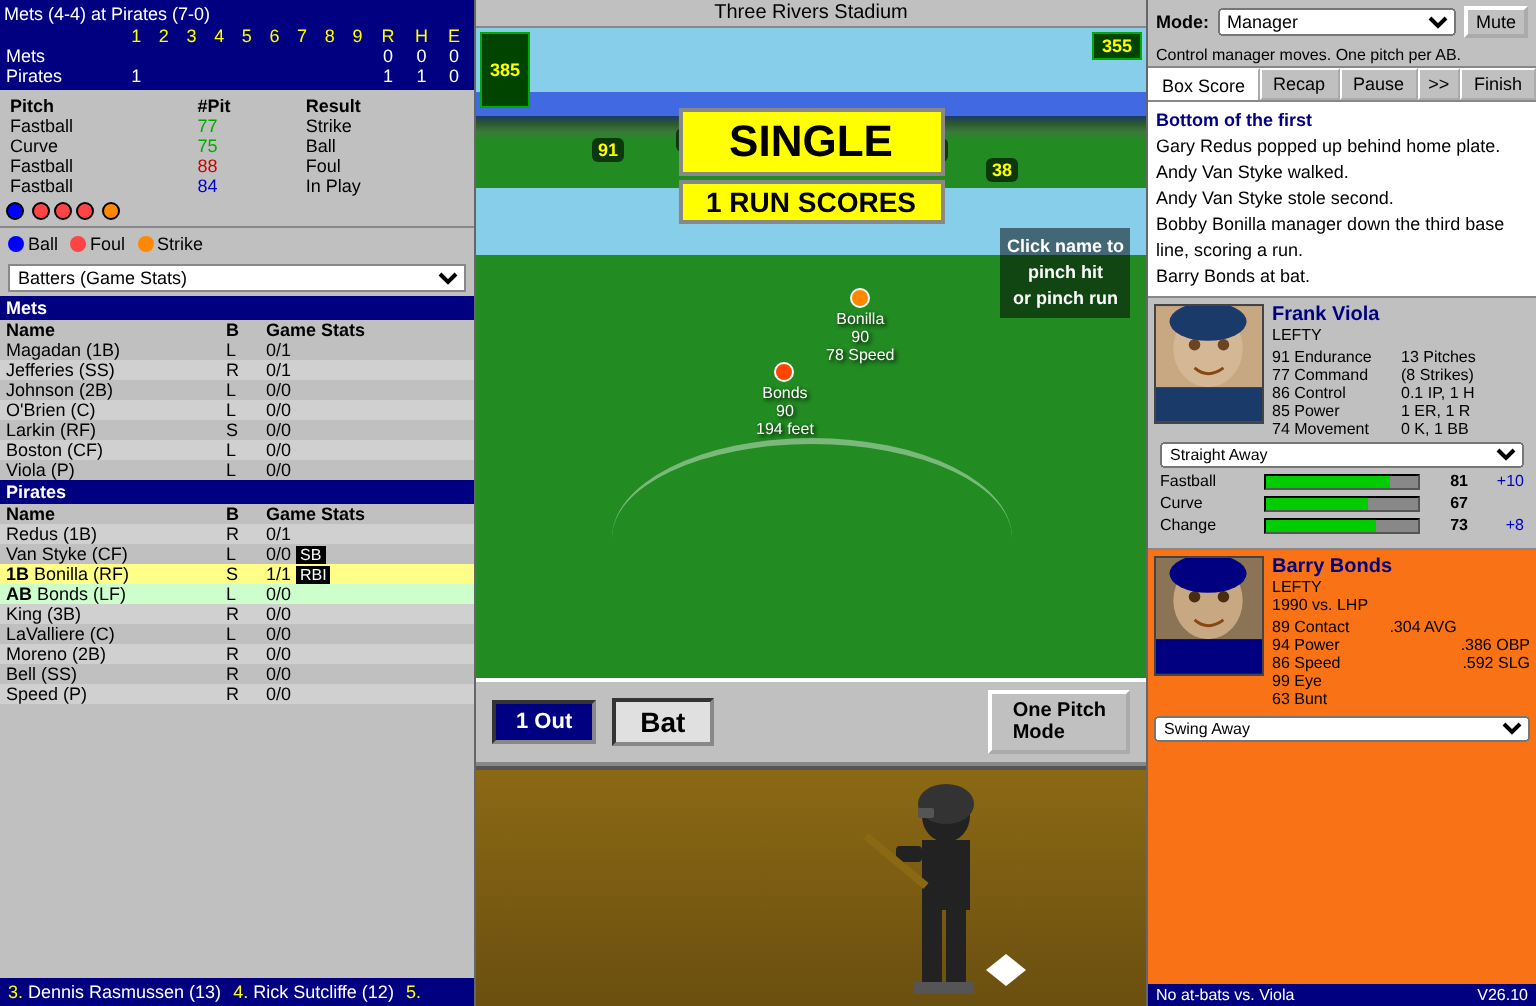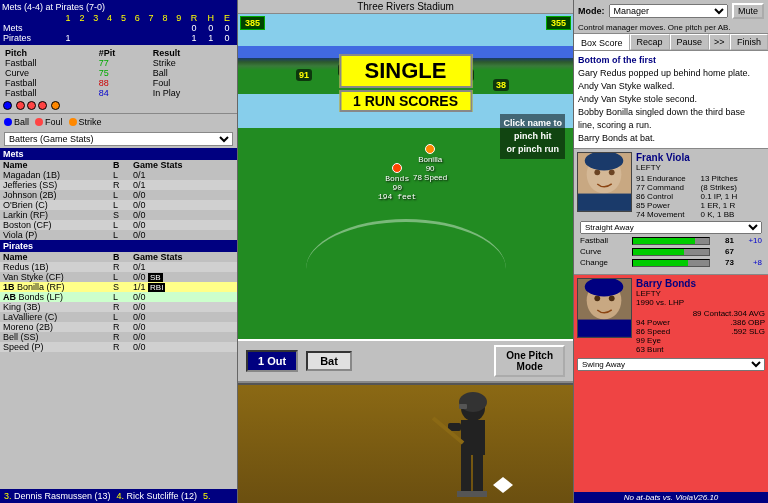--- a/index.html
+++ b/index.html
@@ -194,21 +194,21 @@
     }
 
     
     .field-score-left {
       position: absolute;
       top: 2px; left: 2px;
       background: #004400;
       color: #ffff00;
       font-size: 9px;
       font-weight: bold;
-      padding: 1px 4px;
+      padding: 13px 4px;
       border: 1px solid #00aa00;
     }
     .field-score-right {
       position: absolute;
       top: 2px; right: 2px;
       background: #004400;
       color: #ffff00;
       font-size: 9px;
       font-weight: bold;
       padding: 1px 4px;
@@ -275,34 +275,33 @@
 
     
     .game-controls {
       background: #c0c0c0;
       display: flex;
       align-items: center;
       gap: 8px;
       padding: 4px 8px;
       border-top: 2px solid #fff;
       border-bottom: 2px solid #888;
-      text-align: center;
     }
     .out-badge {
       background: #000080;
       color: #fff;
       font-weight: bold;
       font-size: 11px;
       padding: 3px 10px;
       border: 2px inset #888;
     }
     .bat-label {
       background: #e0e0e0;
       border: 2px inset #888;
-      font-size: 11px;
+      font-size: 14px;
       padding: 2px 12px;
       font-weight: bold;
     }
     .pitch-mode-btn {
       background: #c0c0c0;
       border: 2px outset #fff;
       font-size: 10px;
       padding: 3px 10px;
       font-weight: bold;
       cursor: pointer;
@@ -467,21 +466,21 @@
     }
     .pitch-bar-fill {
       height: 100%;
       background: #00cc00;
     }
     .pitch-val { width: 22px; text-align: right; font-size: 8px; font-weight: bold; }
     .pitch-mod { width: 26px; text-align: right; font-size: 8px; color: #0000cc; }
 
     
     .batter-card {
-      background: #ef4444;
+      background: #f97316;
       padding: 3px;
       font-size: 8px;
       flex: 1;
     }
     .batter-card-header {
       display: flex;
       gap: 4px;
     }
     .batter-photo {
       width: 55px;
@@ -505,22 +504,21 @@
       margin-top: 4px;
     }
 
     
     .version-bar {
       background: #000080;
       color: #fff;
       font-size: 8px;
       padding: 1px 4px;
       display: flex;
-      justify-content: center;
-      font-style: italic;
+      justify-content: space-between;
     }
 
     
     .field-arc {
       position: absolute;
       bottom: 20px;
       left: 50%;
       transform: translateX(-50%);
       width: 200px;
       height: 100px;
@@ -813,21 +811,21 @@
 
       <div class="hit-banner">
         <span class="hit-text">SINGLE</span>
         <span class="run-text">1 RUN SCORES</span>
       </div>
 
       <div class="player-on-field" style="left:175px; top:130px;">
         <div class="player-dot" style="background:#ff8800;"></div>
         Bonilla<br>90<br>78 Speed
       </div>
-      <div class="player-on-field" style="left:140px; top:149px;font-family:Liberation Mono, monospace;">
+      <div class="player-on-field" style="left:140px; top:167px;">
         <div class="player-dot" style="background:#ff4400;"></div>
         Bonds<br>90<br>194 feet
       </div>
 
       <div class="click-prompt">
         Click name to<br>pinch hit<br>or pinch run
       </div>
 
       <div class="field-arc"></div>
     </div>
@@ -880,21 +878,21 @@
       <button class="tab-btn">Pause</button>
       <button class="tab-nav-btn">&gt;&gt;</button>
       <button class="finish-btn">Finish</button>
     </div>
 
     <div class="commentary">
       <div class="inning-header">Bottom of the first</div>
       <div>Gary Redus popped up behind home plate.</div>
       <div>Andy Van Styke walked.</div>
       <div>Andy Van Styke stole second.</div>
-      <div>Bobby Bonilla singled down the third base</div>
+      <div>Bobby Bonilla manager down the third base</div>
       <div>line, scoring a run.</div>
       <div>Barry Bonds at bat.</div>
     </div>
 
     <div class="player-card">
       <div class="player-card-header">
 
         <div class="player-photo">
 
           <svg width="55" height="60" viewBox="0 0 55 60">
@@ -970,21 +968,21 @@
             <path d="M20 32 Q27 38 35 32" stroke="#8B4513" stroke-width="1.5" fill="none"></path>
             <rect x="0" y="42" width="55" height="18" fill="#000080"></rect>
             <ellipse cx="27" cy="8" rx="20" ry="10" fill="#000080"></ellipse>
           </svg>
         </div>
         <div class="batter-stats">
           <div class="batter-name">Barry Bonds</div>
           <div class="batter-meta">LEFTY</div>
           <div class="batter-meta">1990 vs. LHP</div>
           <div style="font-size:8px; margin-top:2px;">
-            <div style="display:flex;justify-content:flex-end;">
+            <div style="display:flex;justify-content:flex-start;gap:20px;">
                 <span>89 Contact</span>
                 <span>.304 AVG</span>
               </div>
             <div style="display:flex;justify-content:space-between;">
                 <span>94 Power</span>
                 <span>.386 OBP</span>
               </div>
             <div style="display:flex;justify-content:space-between;">
                 <span>86 Speed</span>
                 <span>.592 SLG</span>

